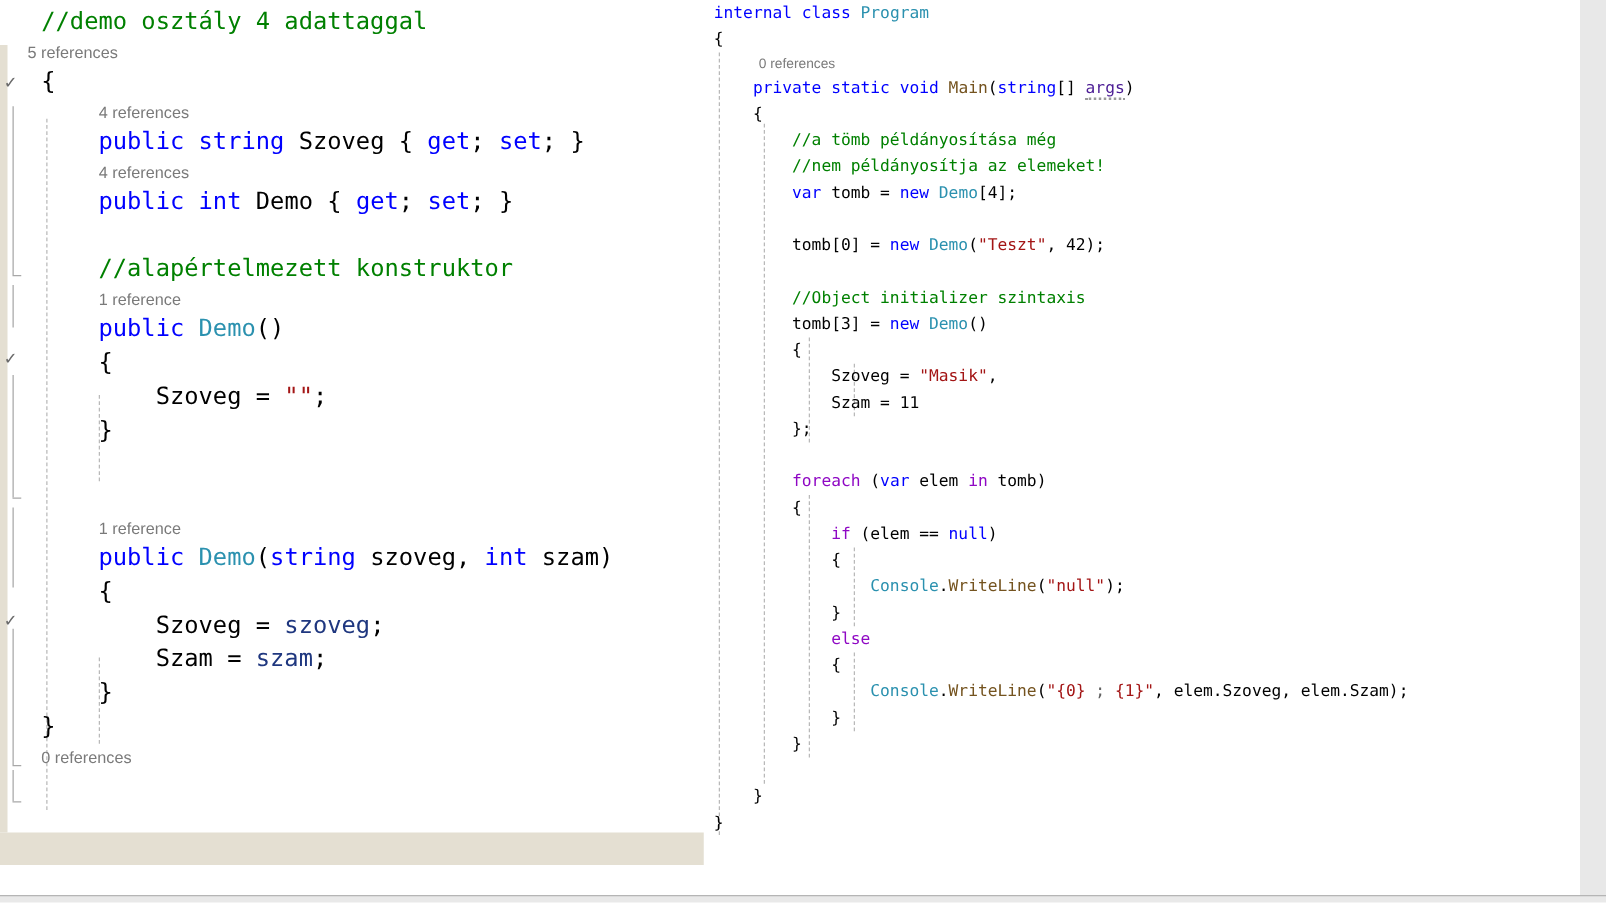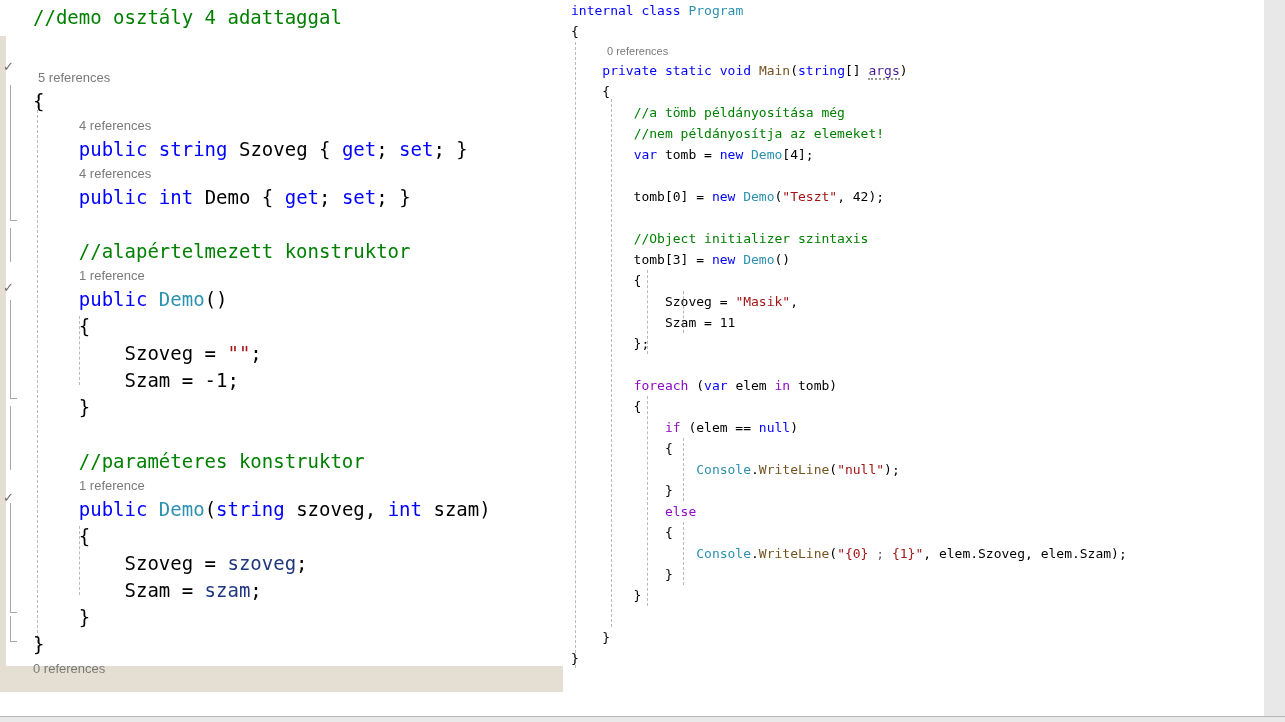--- a/index.html
+++ b/index.html
@@ -69,36 +69,35 @@
 <div class="indent-guide" style="left:575px;top:42px;height:626px;"></div>
 <div class="indent-guide" style="left:611px;top:99px;height:528px;"></div>
 <div class="indent-guide" style="left:647px;top:270px;height:84px;"></div>
 <div class="indent-guide" style="left:647px;top:396px;height:210px;"></div>
 <div class="indent-guide" style="left:683px;top:291px;height:42px;"></div>
 <div class="indent-guide" style="left:683px;top:438px;height:63px;"></div>
 <div class="indent-guide" style="left:683px;top:522px;height:63px;"></div>
 
 <div id="left-pane" class="pane">
     <div class="line code"><span class="tk-cm">//demo osztály 4 adattaggal</span></div>
-    <div class="line lens" style="padding-left: 38px; margin-top: 36px;">5 references</div>
+    <div class="line lens" style="padding-left: 22px;">5 references</div>
     <div class="line code"><span class="tk-pl">{</span></div>
     <div class="line lens" style="padding-left: 79px;">4 references</div>
     <div class="line code"><span class="tk-pl">    </span><span class="tk-kw">public</span><span class="tk-pl"> </span><span class="tk-kw">string</span><span class="tk-pl"> Szoveg { </span><span class="tk-kw">get</span><span class="tk-pl">; </span><span class="tk-kw">set</span><span class="tk-pl">; }</span></div>
     <div class="line lens" style="padding-left: 79px;">4 references</div>
     <div class="line code"><span class="tk-pl">    </span><span class="tk-kw">public</span><span class="tk-pl"> </span><span class="tk-kw">int</span><span class="tk-pl"> Demo { </span><span class="tk-kw">get</span><span class="tk-pl">; </span><span class="tk-kw">set</span><span class="tk-pl">; }</span></div>
     <div class="line blank"></div>
     <div class="line code"><span class="tk-pl">    </span><span class="tk-cm">//alapértelmezett konstruktor</span></div>
     <div class="line lens" style="padding-left: 79px;">1 reference</div>
     <div class="line code"><span class="tk-pl">    </span><span class="tk-kw">public</span><span class="tk-pl"> </span><span class="tk-ty">Demo</span><span class="tk-pl">()</span></div>
     <div class="line code"><span class="tk-pl">    {</span></div>
     <div class="line code"><span class="tk-pl">        Szoveg = </span><span class="tk-st">""</span><span class="tk-pl">;</span></div>
-    <div class="line code"><span class="tk-pl">        Szam = -1;</span></div>
     <div class="line code"><span class="tk-pl">    }</span></div>
     <div class="line blank"></div>
-    <div class="line code"><span class="tk-pl">    </span><span class="tk-cm">//paraméteres konstruktor</span></div>
+    <div class="line code"><span class="tk-pl">    </span></div>
     <div class="line lens" style="padding-left: 79px;">1 reference</div>
     <div class="line code"><span class="tk-pl">    </span><span class="tk-kw">public</span><span class="tk-pl"> </span><span class="tk-ty">Demo</span><span class="tk-pl">(</span><span class="tk-kw">string</span><span class="tk-pl"> szoveg, </span><span class="tk-kw">int</span><span class="tk-pl"> szam)</span></div>
     <div class="line code"><span class="tk-pl">    {</span></div>
     <div class="line code"><span class="tk-pl">        Szoveg = </span><span class="tk-pa">szoveg</span><span class="tk-pl">;</span></div>
     <div class="line code"><span class="tk-pl">        Szam = </span><span class="tk-pa">szam</span><span class="tk-pl">;</span></div>
     <div class="line code"><span class="tk-pl">    }</span></div>
     <div class="line code"><span class="tk-pl">}</span></div>
     <div class="line lens" style="padding-left: 33px;">0 references</div>
   </div>
 <div id="right-pane" class="pane">

